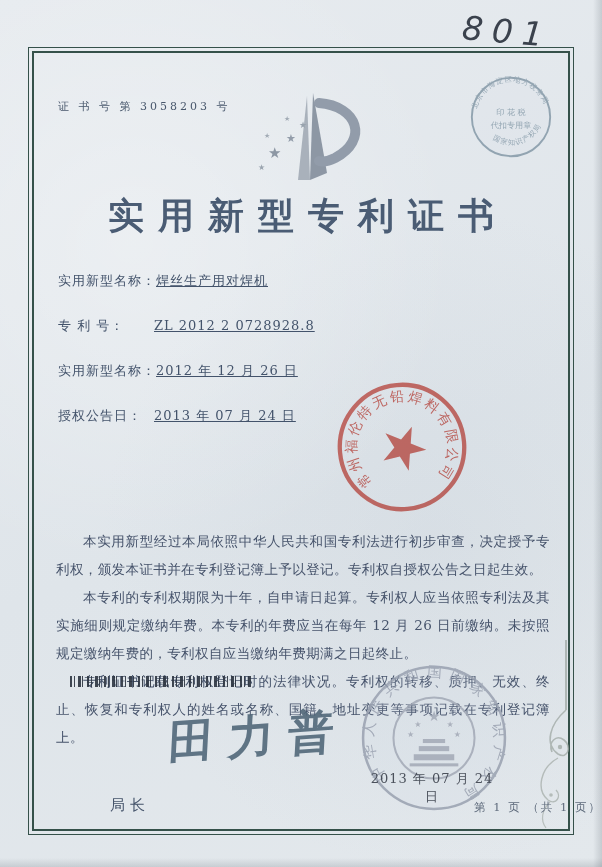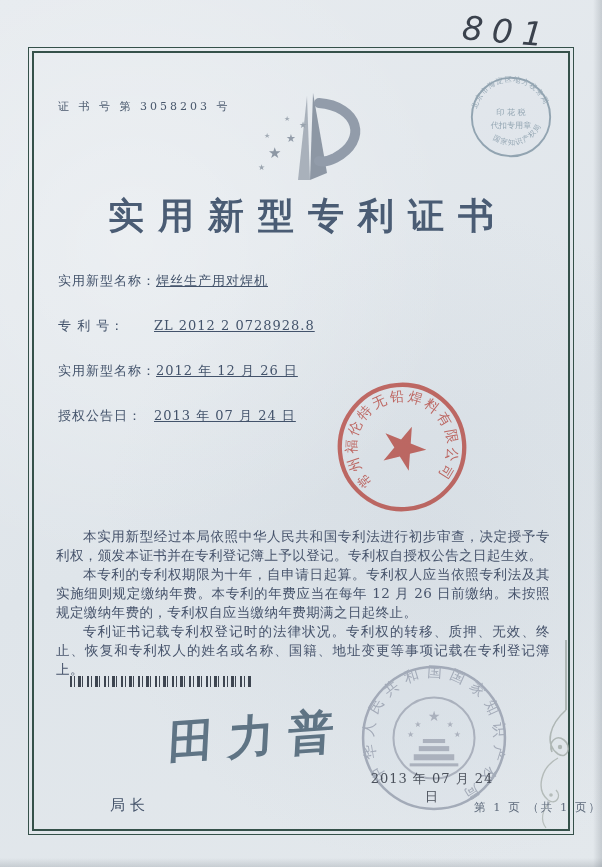--- a/index.html
+++ b/index.html
@@ -27,21 +27,21 @@
   .cert-no{position:absolute;left:58px;top:99px;font-size:11px;color:#47566b;
     letter-spacing:3px;}
   .logo{position:absolute;left:236px;top:88px;width:150px;height:100px;}
   .title{position:absolute;left:0;right:0;top:192px;text-align:center;
     font-size:36px;font-weight:bold;color:#4a5c74;letter-spacing:14px;text-indent:14px;}
   .fields{position:absolute;left:58px;top:272px;width:470px;}
   .frow{height:24px;margin-bottom:21px;font-size:13px;color:#43536b;
     letter-spacing:1px;white-space:nowrap;text-decoration:underline;}
   .flabel{display:inline-block;min-width:96px;}
   .body-text{position:absolute;left:56px;top:527px;width:494px;
-    font-size:13.5px;line-height:19px;color:#46536b;text-align:justify;
+    font-size:13.5px;line-height:28px;color:#46536b;text-align:justify;
     letter-spacing:0.4px;}
   .body-text p{margin:0;text-indent:2em;}
   .barcode{position:absolute;left:70px;top:676px;width:182px;height:11px;
     background:repeating-linear-gradient(90deg,
       #2c3440 0 2px, transparent 2px 4px,
       #2c3440 4px 5px, transparent 5px 8px,
       #2c3440 8px 11px, transparent 11px 12px,
       #2c3440 12px 13px, transparent 13px 17px);
     opacity:.9;}
   .sig-title{position:absolute;left:110px;top:752px;font-size:15px;

